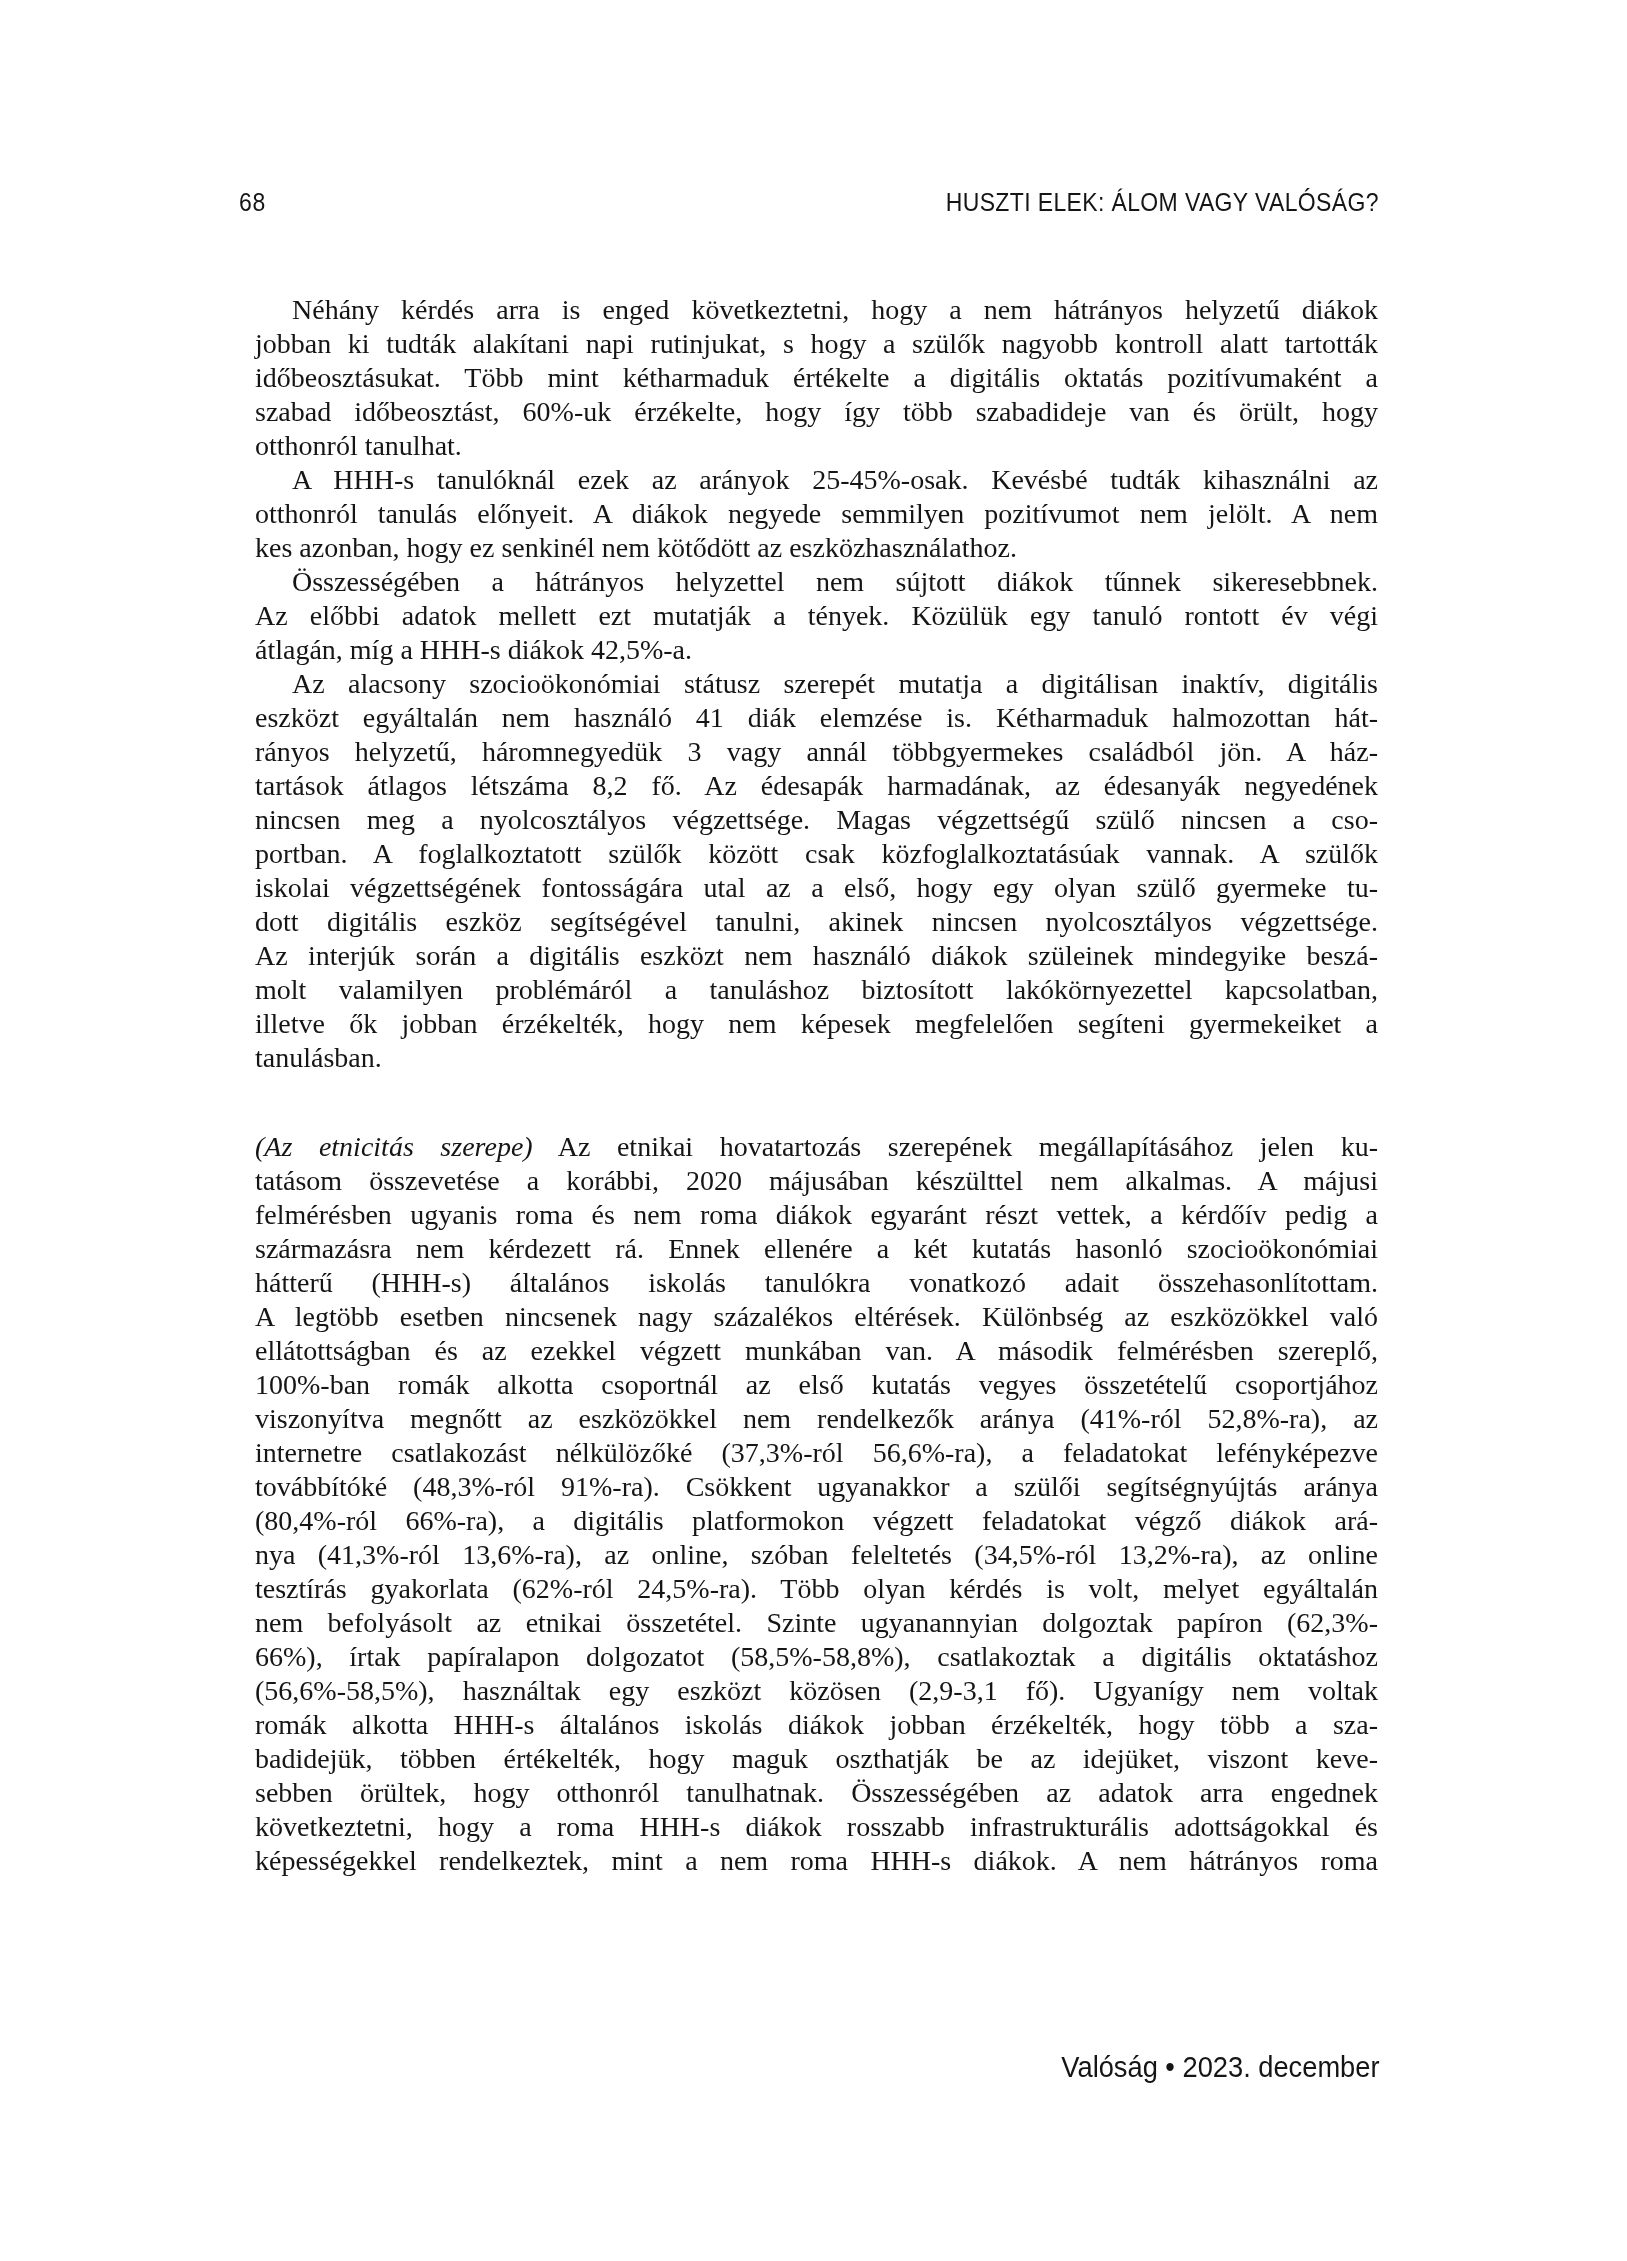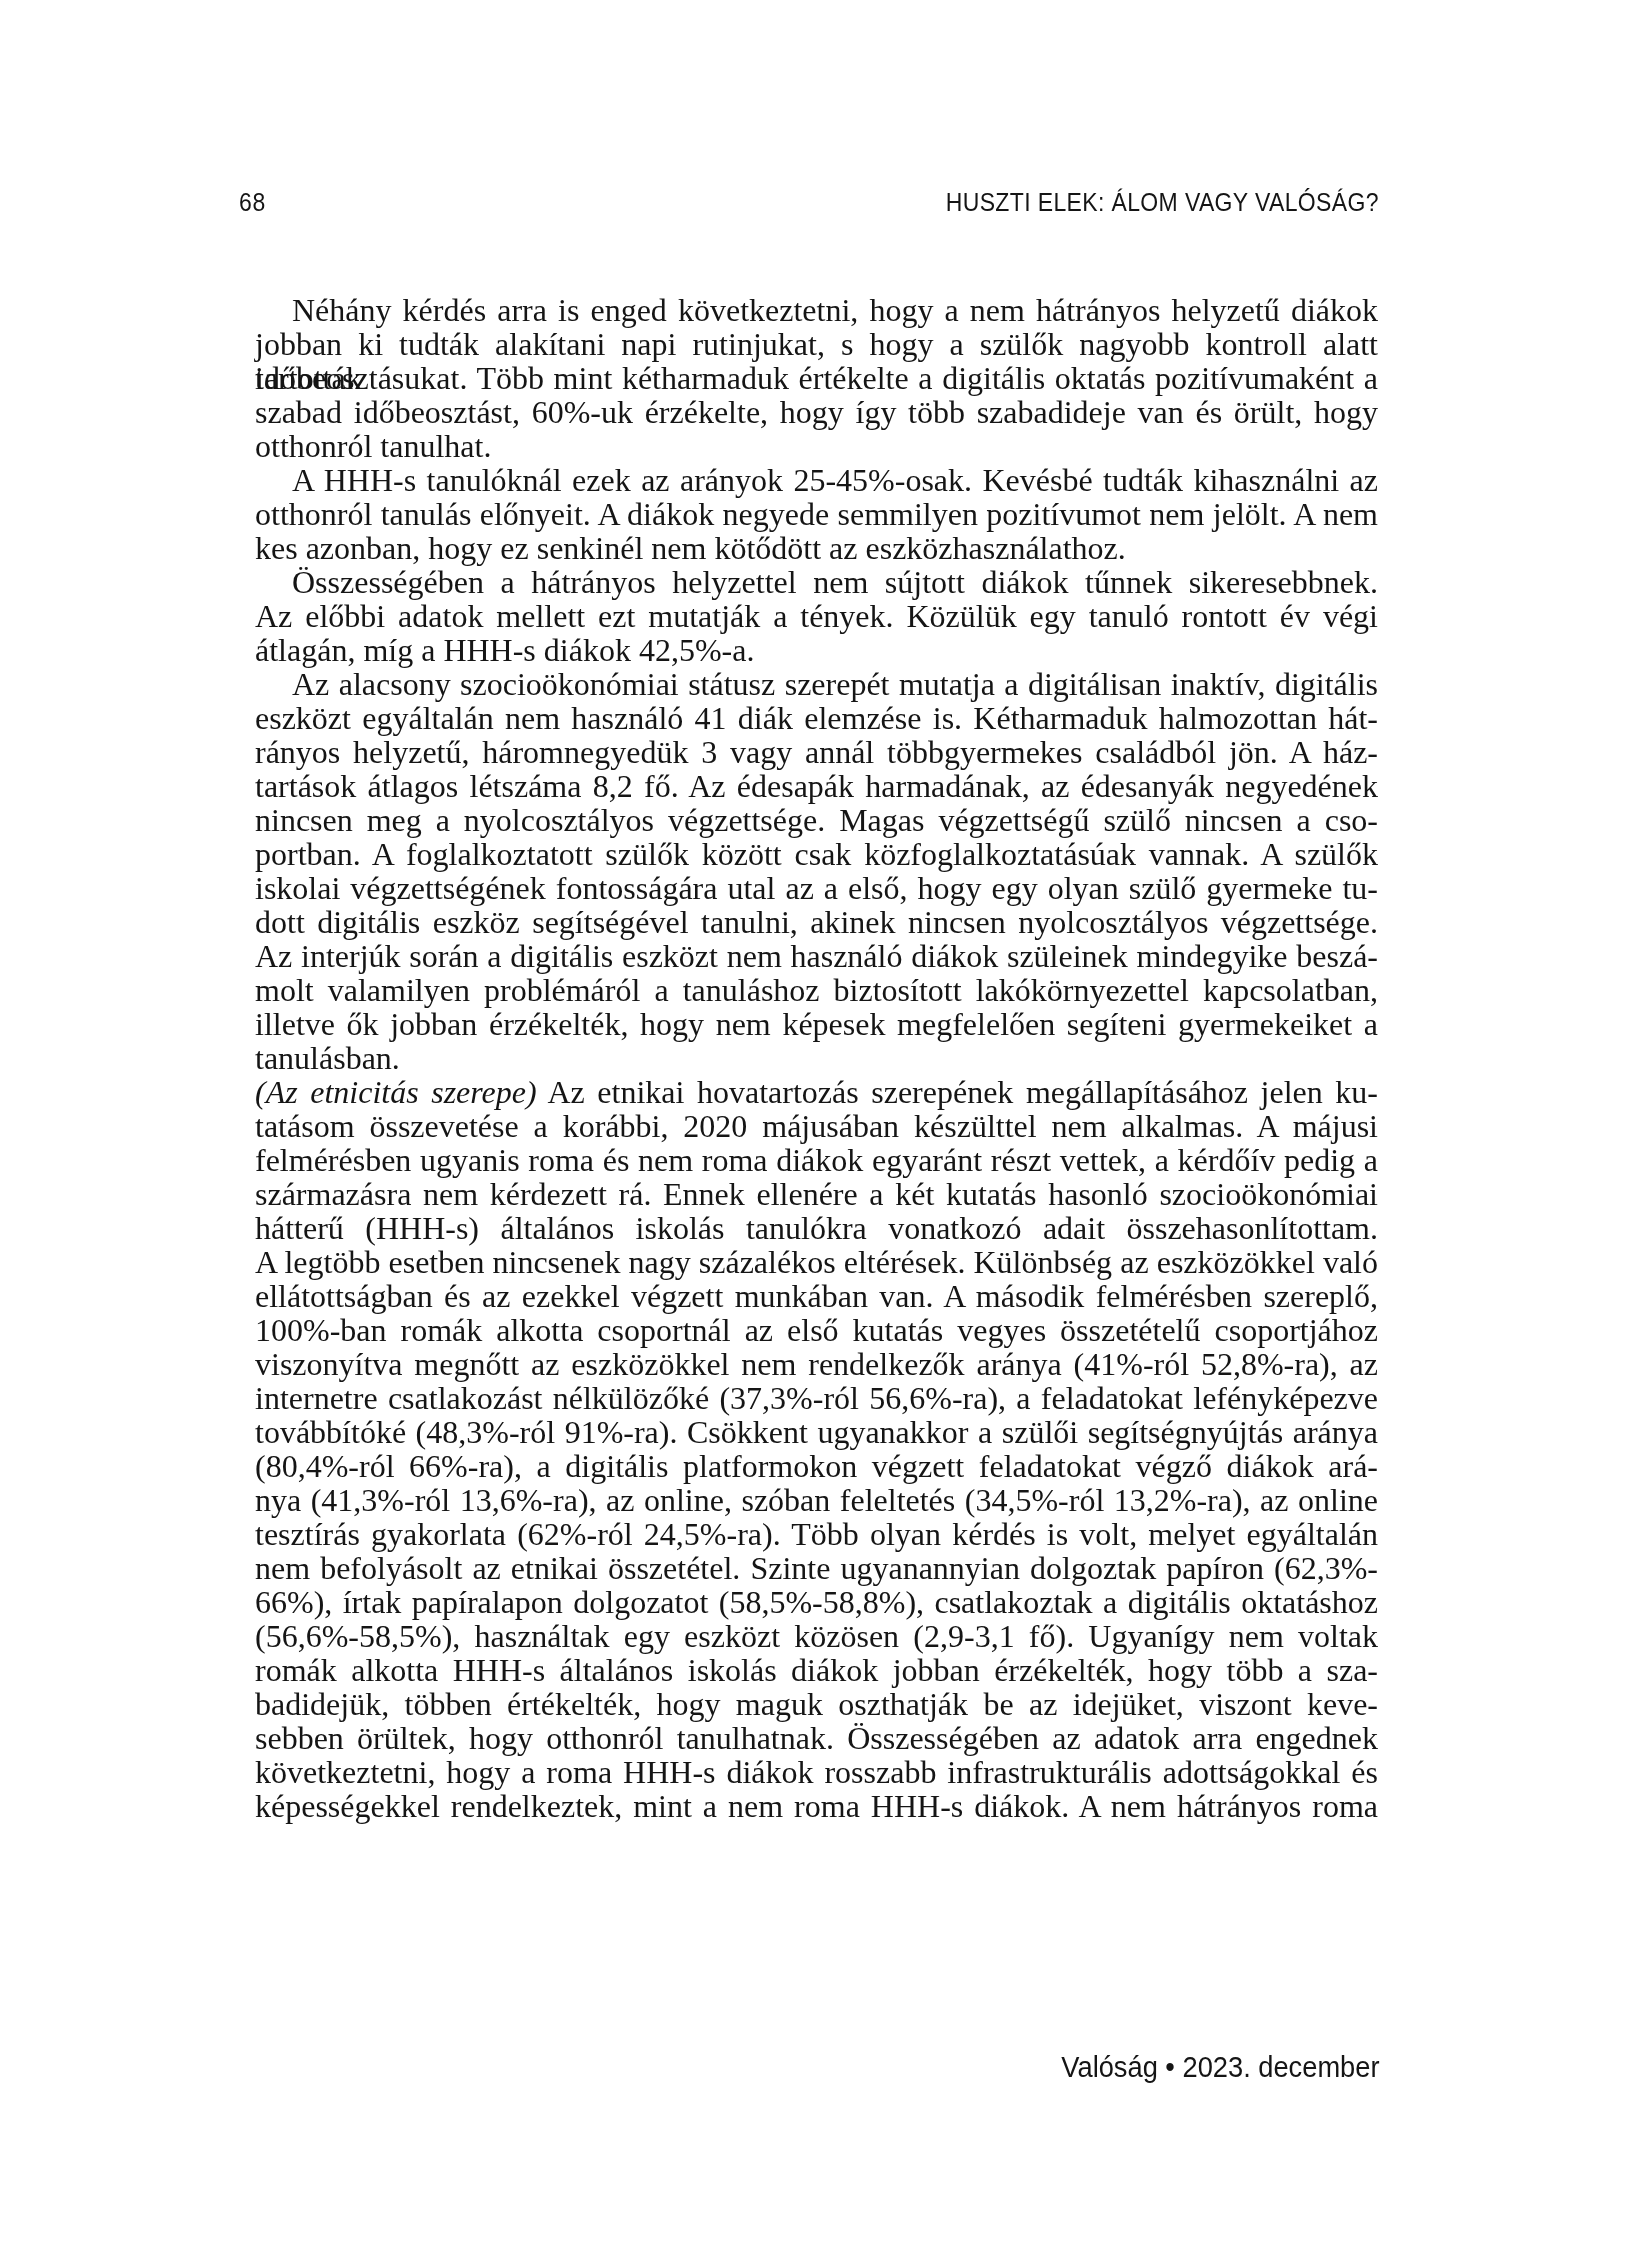--- a/index.html
+++ b/index.html
@@ -16,28 +16,28 @@
     left:239px; top:189px; width:1140px;
     display:flex; justify-content:space-between; align-items:flex-end;
     font-family:"Liberation Sans", sans-serif;
     font-size:25px; line-height:27.6px;
   }
   .pagenum { transform:scaleX(0.92); transform-origin:left center; letter-spacing:0.8px; }
   .runtitle { transform:scaleX(0.92); transform-origin:right center; letter-spacing:0.4px; white-space:nowrap; }
   .body {
     position:absolute;
     left:255px; top:293px; width:1123px;
-    font-size:32px; line-height:34px;
+    font-size:28px; line-height:34px;
     text-align:left;
   }
   .para { margin:0; padding:0; }
   .tline { height:34px; overflow:visible; }
   .tline.just { text-align:justify; text-align-last:justify; }
   .tline.ind { text-indent:37px; }
-  .para-etnicitas { }
+  .para-etnicitas { margin-top:55px; }
   .italic { font-style:italic; }
   .footer {
     position:absolute;
     left:239px; top:2052px; width:1140px;
     text-align:right;
     font-family:"Liberation Sans", sans-serif;
     font-size:29px; line-height:31px;
   }
   .footer span { display:inline-block; transform:scaleX(0.94); transform-origin:right center; }
 </style>

